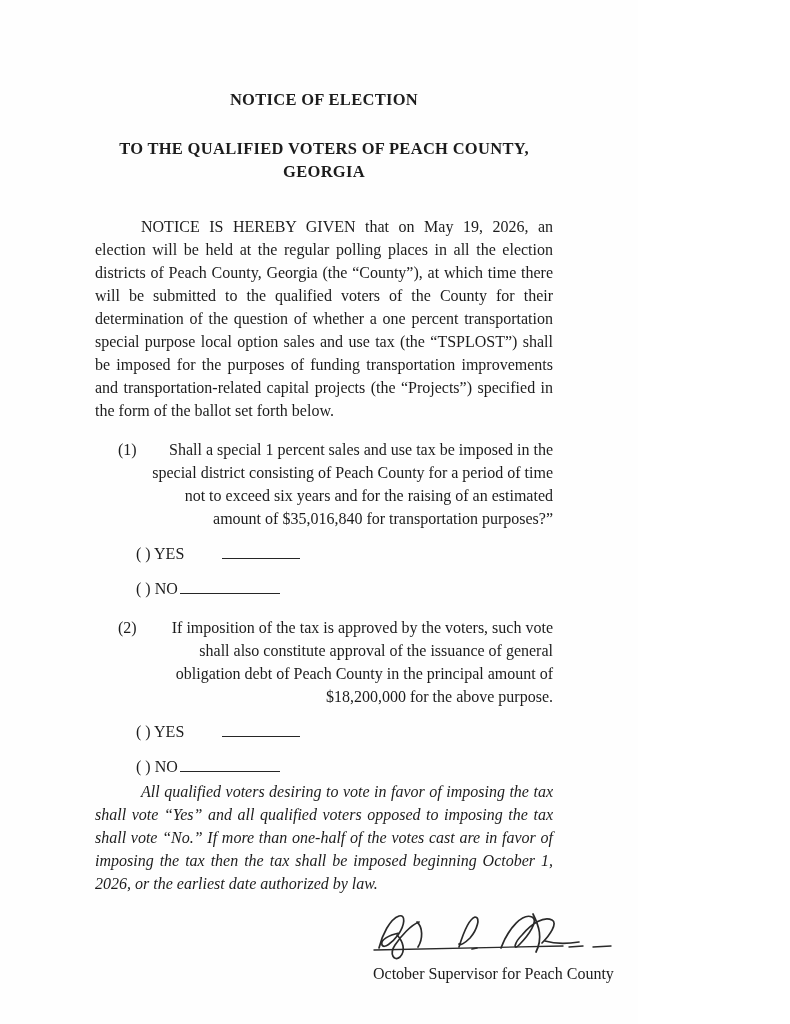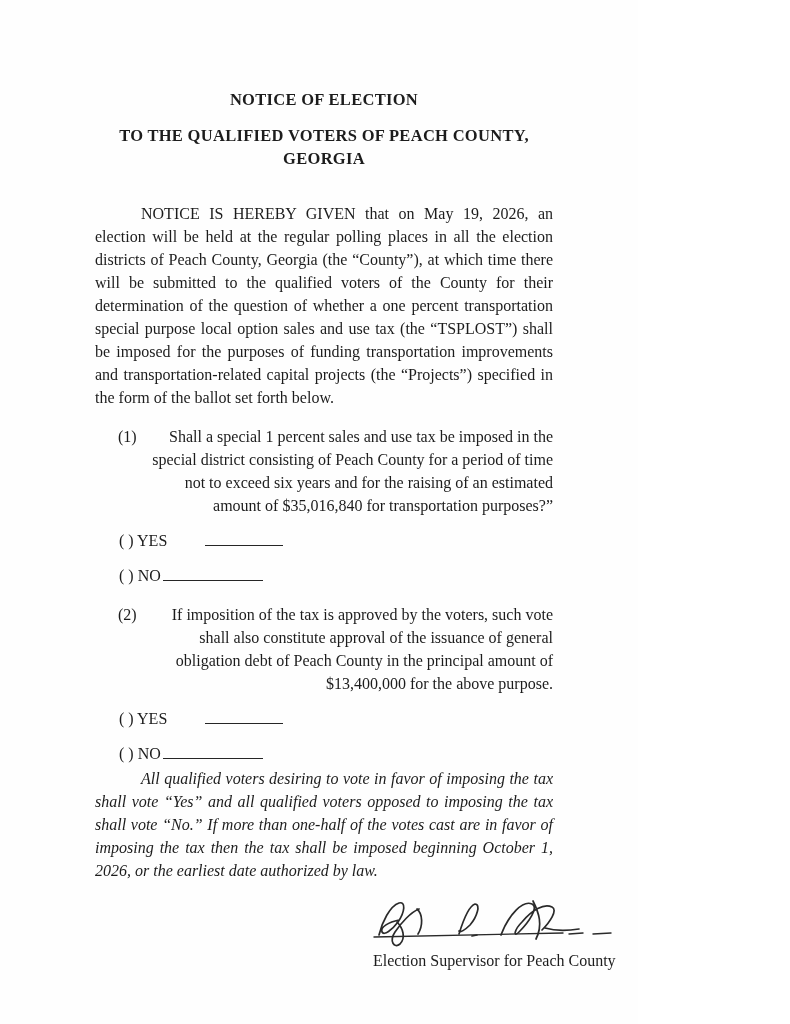--- a/index.html
+++ b/index.html
@@ -22,21 +22,21 @@
     line-height: 23px;
   }
   .doc-title {
     text-align: center;
     font-weight: bold;
     font-size: 16.5px;
     letter-spacing: 0.3px;
     margin: 0;
   }
   .doc-title.second {
-    margin-top: 13px;
+    margin-top: 26px;
   }
   p.body-par {
     margin: 0;
     text-align: justify;
     text-indent: 46px;
   }
   p.intro-par { margin-top: 32px; }
   p.closing-par { margin-top: 2px; font-style: italic; }
 
   .ballot-item {
@@ -45,21 +45,21 @@
   }
   .ballot-num {
     flex: none;
     width: 26px;
   }
   .ballot-text {
     flex: 1;
     text-align: right;
   }
   .vote-row {
-    margin: 12px 0 0 24px;
+    margin: 12px 0 0 41px;
     white-space: nowrap;
   }
   .vote-row .blank {
     display: inline-block;
     height: 15px;
     border-bottom: 1.6px solid #262626;
     vertical-align: baseline;
   }
   .blank.yes-blank { width: 78px; margin-left: 38px; }
   .blank.no-blank  { width: 100px; margin-left: 2px; }
@@ -94,21 +94,21 @@
 
     <div class="vote-row">
       <span>( ) YES</span><span class="blank yes-blank"></span>
     </div>
     <div class="vote-row">
       <span>( ) NO</span><span class="blank no-blank"></span>
     </div>
 
     <div class="ballot-item">
       <span class="ballot-num">(2)</span>
-      <span class="ballot-text">If imposition of the tax is approved by the voters, such vote shall also constitute approval of the issuance of general obligation debt of Peach County in the principal amount of $13,400,000 for the above purpose.</span>
+      <span class="ballot-text">If imposition of the tax is approved by the voters, such vote shall also constitute approval of the issuance of general obligation debt of Peach County in the principal amount of $18,200,000 for the above purpose.</span>
     </div>
 
     <div class="vote-row">
       <span>( ) YES</span><span class="blank yes-blank"></span>
     </div>
     <div class="vote-row">
       <span>( ) NO</span><span class="blank no-blank"></span>
     </div>
 
     <p class="body-par closing-par">All qualified voters desiring to vote in favor of imposing the tax shall vote “Yes” and all qualified voters opposed to imposing the tax shall vote “No.” If more than one-half of the votes cast are in favor of imposing the tax then the tax shall be imposed beginning October 1, 2026, or the earliest date authorized by law.</p>
@@ -128,18 +128,18 @@
           <path d="M160,9 C166,21 170,33 163,47"></path>
           <path d="M172,36 C182,39 194,39 206,37"></path>
 
           <g stroke-width="1.4">
             <path d="M1,45 L190,41"></path>
             <path d="M196,42 l14,-1"></path>
             <path d="M220,42 l18,-1"></path>
           </g>
         </g>
       </svg>
-      <div class="signature-caption">Election Supervisor for Peach County</div>
+      <div class="signature-caption">October Supervisor for Peach County</div>
     </div>
 
 
   </div>
 </div>
 
 </body></html>

